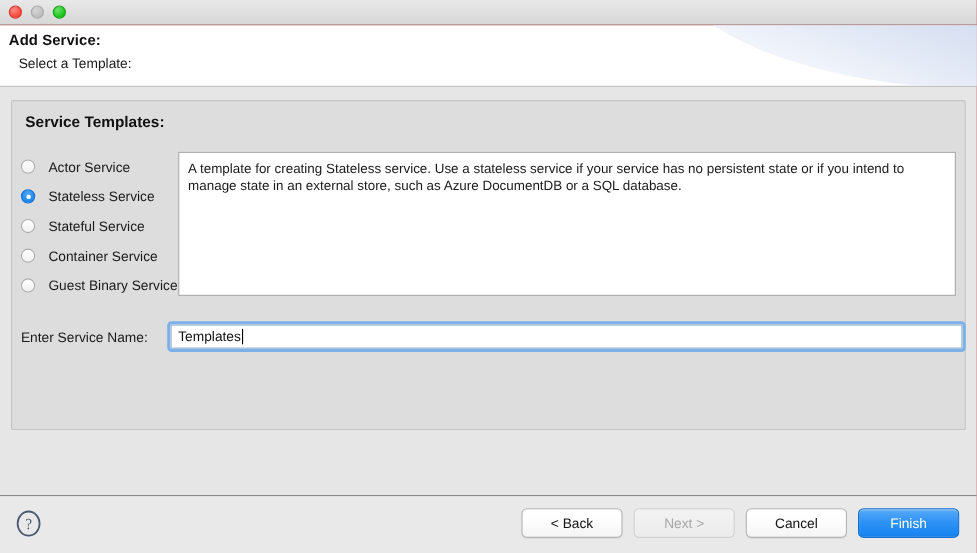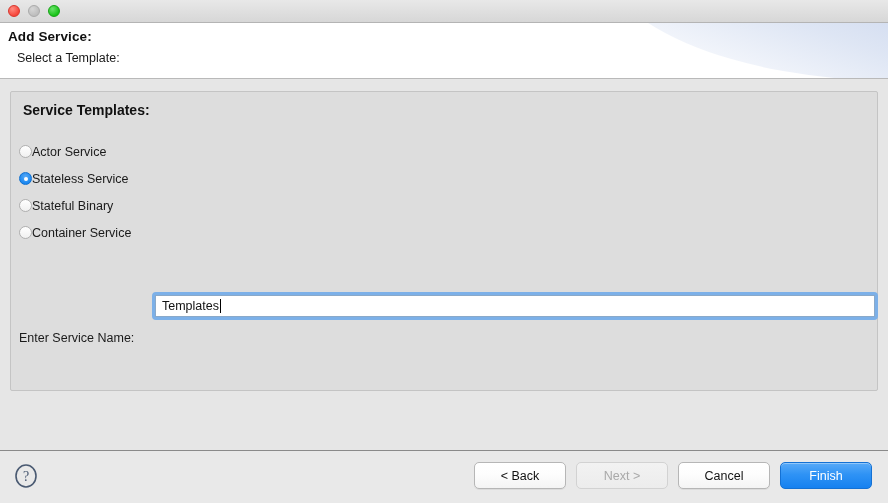--- a/index.html
+++ b/index.html
@@ -146,21 +146,21 @@
     position: absolute;
     left: 50%;
     top: 50%;
     width: 4px;
     height: 4px;
     margin: -2px 0 0 -2px;
     border-radius: 50%;
     background: #ffffff;
   }
   .radio-label {
-    margin-left: 0;
+    margin-left: 12px;
     font-size: 12.5px;
     color: #1a1a1a;
     white-space: nowrap;
   }
 
   
   .desc-box {
     position: absolute;
     left: 151px;
     top: 46px;
@@ -186,21 +186,20 @@
     top: 200px;
     width: 100%;
     height: 32px;
   }
   .name-label {
     position: absolute;
     left: 8px;
     top: 8px;
     font-size: 12.5px;
     color: #1a1a1a;
-    margin-top: 31px;
   }
   .name-field-wrap {
     position: absolute;
     left: 141px;
     top: 0px;
     width: 726px;
     height: 28px;
     border: 3px solid #7cb0e8;
     border-radius: 4px;
     box-sizing: border-box;
@@ -311,31 +310,38 @@
           <span class="radio-label">Actor Service</span>
         </div>
 
         <div class="radio-row">
           <span class="radio checked"></span>
           <span class="radio-label">Stateless Service</span>
         </div>
 
         <div class="radio-row">
           <span class="radio"></span>
-          <span class="radio-label">Stateful Binary</span>
+          <span class="radio-label">Stateful Service</span>
         </div>
 
         <div class="radio-row">
           <span class="radio"></span>
           <span class="radio-label">Container Service</span>
         </div>
 
+        <div class="radio-row">
+          <span class="radio"></span>
+          <span class="radio-label">Guest Binary Service</span>
+        </div>
 
       </div>
 
+      <div class="desc-box">
+        <p class="desc-text">A template for creating Stateless service.  Use a stateless service if your service has no persistent state or if you intend to manage state in an external store, such as Azure DocumentDB or a SQL database.</p>
+      </div>
 
       <div class="name-row">
         <div class="name-label">Enter Service Name:</div>
         <div class="name-field-wrap">
           <div class="name-field">
             <span placeholder="">Templates</span>
               <span class="caret"></span>
           </div>
         </div>
       </div>

